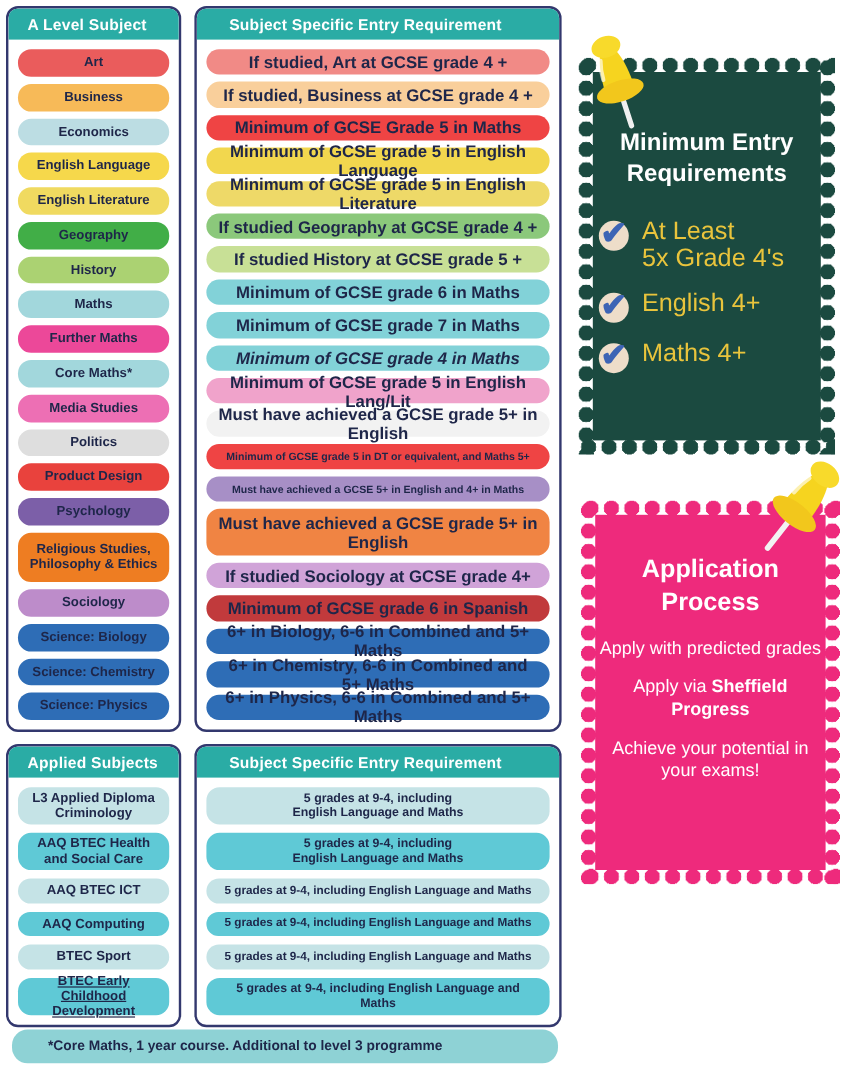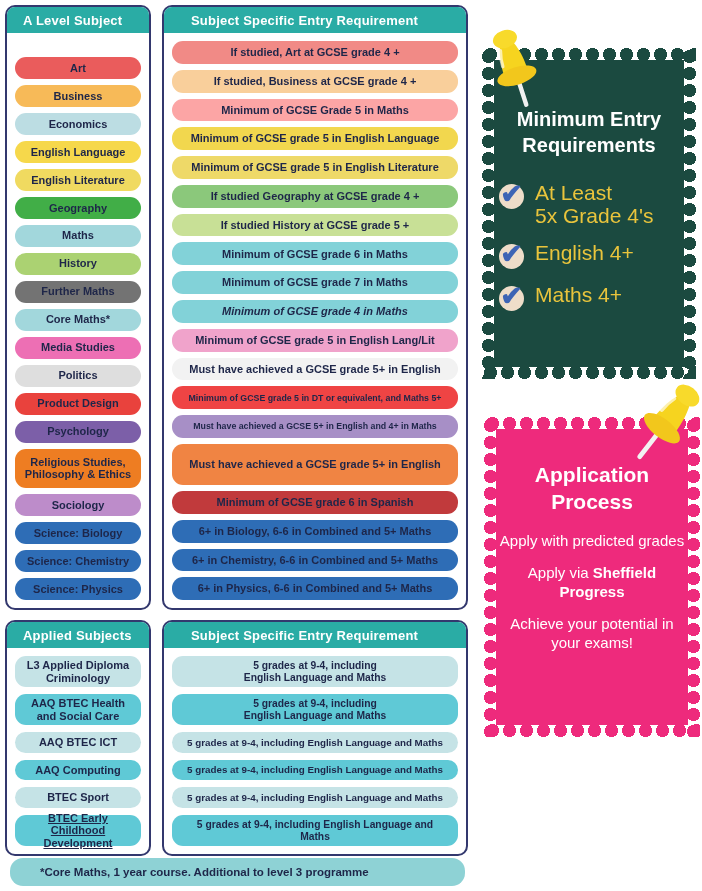--- a/index.html
+++ b/index.html
@@ -10,28 +10,28 @@
   .panel{position:absolute;background:#fff;border:2px solid var(--panel-border,#33386e);
          border-radius:10px;display:flex;flex-direction:column;overflow:hidden;box-sizing:border-box;}
   .panel header{flex:0 0 26px;display:flex;align-items:center;background:var(--teal,#2aaca5);
          color:#fff;font-weight:bold;font-size:13px;padding-left:16px;letter-spacing:.2px;}
   .panel.req header{padding-left:27px;}
   .list{flex:1;display:flex;flex-direction:column;gap:6px;padding:8px;}
   .pill{flex:1;border-radius:11px;display:flex;align-items:center;justify-content:center;
         text-align:center;font-weight:bold;font-size:11px;color:#1e2649;line-height:1.15;
         white-space:pre-line;padding:0 8px;min-height:0;}
   .pill.tall{flex:1.8;}
-  .panel.req .pill{font-size:11px;padding:0 10px;}
+  .panel.req .pill{font-size:14px;padding:0 10px;}
   .panel.req .pill.small{font-size:8.8px;}
   .bottom .list{gap:7px;}
   .bottom .pill.tall{flex:1.5;}
   .bottom.req .pill{font-size:9.8px;}
   .bottom.req .pill.tall{font-size:10.3px;}
 
-  .p-alevel{left:5px;top:5px;width:146px;height:605px;gap:16px;}
+  .p-alevel{left:5px;top:5px;width:146px;height:605px;}
   .p-reqtop{left:162px;top:5px;width:306px;height:605px;}
   .p-applied{left:5px;top:620px;width:146px;height:236px;}
   .p-reqbottom{left:162px;top:620px;width:306px;height:236px;}
 
   
   .stamp{position:absolute;box-sizing:border-box;color:#fff;
     -webkit-mask-image:
       linear-gradient(#000 0 0),
       radial-gradient(circle 6.5px at 50% 50%, #000 99%, transparent 100%),
       radial-gradient(circle 6.5px at 50% 50%, #000 99%, transparent 100%),
@@ -84,56 +84,57 @@
   <section class="panel p-alevel">
     <header>A Level Subject</header>
     <div class="list">
 
     <div class="pill" style="background: rgb(234, 92, 92);">Art</div>
         <div class="pill" style="background: rgb(247, 186, 88);">Business</div>
         <div class="pill" style="background: rgb(188, 221, 227);">Economics</div>
         <div class="pill" style="background: rgb(246, 216, 75);">English Language</div>
         <div class="pill" style="background: rgb(240, 218, 96);">English Literature</div>
         <div class="pill" style="background: rgb(65, 174, 71);">Geography</div>
+        <div class="pill" style="background: rgb(171, 210, 114);">History</div>
         <div class="pill" style="background: rgb(162, 215, 220);">Maths</div>
-        <div class="pill" style="background: rgb(171, 210, 114);">History</div>
-        <div class="pill" style="background: #737373;">Further Maths</div>
+        <div class="pill" style="background: #ec4899;">Further Maths</div>
         <div class="pill" style="background: rgb(162, 215, 220);">Core Maths*</div>
         <div class="pill" style="background: rgb(237, 111, 180);">Media Studies</div>
         <div class="pill" style="background: rgb(222, 222, 222);">Politics</div>
         <div class="pill" style="background: rgb(233, 66, 61);">Product Design</div>
         <div class="pill" style="background: rgb(124, 95, 168);">Psychology</div>
         <div class="pill tall" style="background: rgb(238, 125, 34); text-align: center;">Religious Studies,
 Philosophy &amp; Ethics</div>
         <div class="pill" style="background: rgb(189, 140, 202);">Sociology</div>
         <div class="pill" style="background: rgb(46, 109, 182);">Science: Biology</div>
         <div class="pill" style="background: rgb(46, 109, 182);">Science: Chemistry</div>
         <div class="pill" style="background: rgb(46, 109, 182);">Science: Physics</div>
       </div>
   </section>
 
   <section class="panel req p-reqtop">
     <header>Subject Specific Entry Requirement</header>
     <div class="list">
 
     <div class="pill" style="background: rgb(241, 138, 134);">If studied, Art at GCSE grade 4 +</div>
         <div class="pill" style="background: rgb(249, 207, 155);">If studied, Business at GCSE grade 4 +</div>
-        <div class="pill" style="background: #fca5a5;">Minimum of GCSE Grade 5 in Maths</div>
+        <div class="pill" style="background: #ef4444;">Minimum of GCSE Grade 5 in Maths</div>
         <div class="pill" style="background: rgb(242, 215, 78);">Minimum of GCSE grade 5 in English Language</div>
         <div class="pill" style="background: rgb(238, 217, 104);">Minimum of GCSE grade 5 in English Literature</div>
         <div class="pill" style="background: rgb(139, 200, 123);">If studied Geography at GCSE grade 4 +</div>
         <div class="pill" style="background: rgb(200, 224, 150);">If studied History at GCSE grade 5 +</div>
         <div class="pill" style="background: rgb(130, 210, 216);">Minimum of GCSE grade 6 in Maths</div>
         <div class="pill" style="background: rgb(130, 210, 216); text-align: center;">Minimum of GCSE grade 7 in Maths</div>
         <div class="pill" style="background: rgb(130, 210, 216); font-style: italic;">Minimum of GCSE grade 4 in Maths</div>
         <div class="pill" style="background: rgb(240, 163, 203);">Minimum of GCSE grade 5 in English Lang/Lit</div>
         <div class="pill" style="background: rgb(242, 242, 242);">Must have achieved a GCSE grade 5+ in English</div>
         <div class="pill small" style="background: #ef4444;">Minimum of GCSE grade 5 in DT or equivalent, and Maths 5+</div>
         <div class="pill small" style="background: rgb(167, 143, 198);">Must have achieved a GCSE 5+ in English and 4+ in Maths</div>
         <div class="pill tall" style="background: rgb(240, 132, 67);">Must have achieved a GCSE grade 5+ in English</div>
+        <div class="pill" style="background: rgb(208, 163, 216);">If studied Sociology at GCSE grade 4+</div>
         <div class="pill" style="background: rgb(193, 58, 60);">Minimum of GCSE grade 6 in Spanish</div>
         <div class="pill" style="background: rgb(46, 109, 182);">6+ in Biology, 6-6 in Combined and 5+ Maths</div>
         <div class="pill" style="background: rgb(46, 109, 182);">6+ in Chemistry, 6-6 in Combined and 5+ Maths</div>
         <div class="pill" style="background: rgb(46, 109, 182);">6+ in Physics, 6-6 in Combined and 5+ Maths</div>
       </div>
   </section>
 
   <section class="panel bottom p-applied">
     <header>Applied Subjects</header>
     <div class="list">

